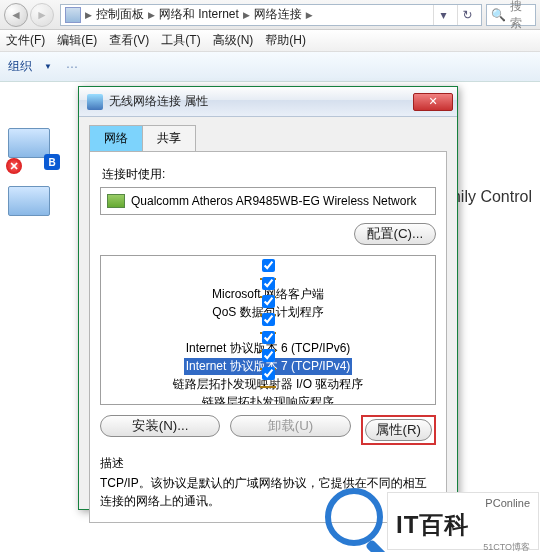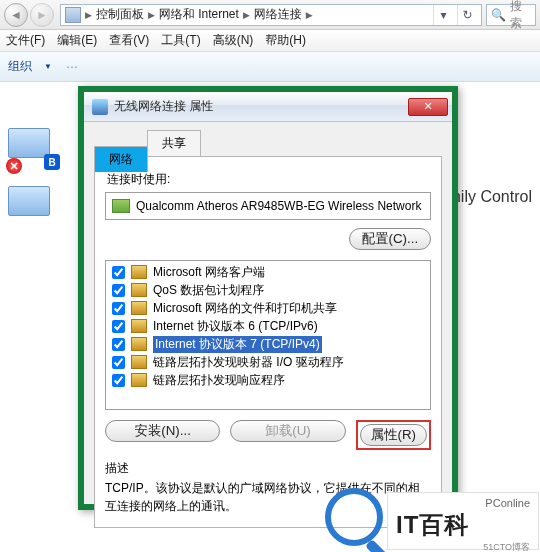--- a/index.html
+++ b/index.html
@@ -29,41 +29,41 @@
 .toolbar .trail { opacity: .55; }
 
 
 .lefticons { position: absolute; left: 8px; top: 128px; width: 60px; }
 .ni { width: 50px; height: 48px; margin-bottom: 10px; position: relative; }
 .ni .mon { width: 42px; height: 30px; background: linear-gradient(#cfe6ff,#8ab8e6); border: 1px solid #6a94bd; border-radius: 2px; }
 .ni .bt { position: absolute; right: -2px; bottom: 6px; width: 16px; height: 16px; background: #0a5bd4; color: #fff; border-radius: 3px; display: flex; align-items: center; justify-content: center; font-size: 10px; font-weight: bold; }
 .ni .x { position: absolute; left: -2px; bottom: 2px; width: 16px; height: 16px; background: radial-gradient(#f66,#c00); color: #fff; border-radius: 50%; display: flex; align-items: center; justify-content: center; font-size: 11px; font-weight: bold; }
 
 
-.dialog { position: absolute; left: 78px; top: 86px; width: 380px; height: 424px; background: #f0f0f0; border: 6px solid #15803d; box-shadow: 2px 2px 8px rgba(0,0,0,.35); }
+.dialog { position: absolute; left: 78px; top: 86px; width: 380px; height: 424px; background: #f0f0f0; border: 1px solid #15803d; box-shadow: 2px 2px 8px rgba(0,0,0,.35); }
 .titlebar { height: 30px; background: linear-gradient(#fdfdfd,#e6ecf4 45%,#d6e0ee 46%,#e9eff8); display: flex; align-items: center; padding: 0 4px 0 8px; border-bottom: 1px solid #b8c5d6; }
 .titlebar .ticon { width: 16px; height: 16px; background: linear-gradient(#9df,#47b); border-radius: 2px; margin-right: 6px; }
 .titlebar .ttxt { flex: 1; color: #222; }
 .closebtn { width: 40px; height: 18px; background: linear-gradient(#f08080,#c83232); border: 1px solid #a02020; border-radius: 2px; color: #fff; display: flex; align-items: center; justify-content: center; font-size: 11px; }
 
 .dbody { padding: 8px 10px 10px; }
 .tabs { display: flex; border-bottom: 1px solid #b5b5b5; }
 .tab { padding: 4px 14px; background: #f4f4f4; border: 1px solid #b5b5b5; border-bottom: none; margin-right: -1px; }
-.tab.active { background: #0ea5e9; position: relative; top: 16px; }
+.tab.active { background: #7dd3fc; position: relative; top: 0; }
 .tabpanel { border: 1px solid #b5b5b5; border-top: none; background: #fff; padding: 10px 10px 12px; }
 
 .lbl { margin: 4px 0 4px 2px; }
 .adapterbox { height: 28px; border: 1px solid #9f9f9f; background: #fff; display: flex; align-items: center; padding: 0 6px; gap: 6px; font-family: Consolas, monospace; font-size: 12px; }
 .adapterbox .aicon { width: 18px; height: 14px; background: linear-gradient(#9c6,#6a3); border: 1px solid #584; }
 .cfgrow { display: flex; justify-content: flex-end; margin: 8px 0 10px; }
 .winbtn { min-width: 82px; height: 22px; background: linear-gradient(#fdfdfd,#e3e3e3); border: 1px solid #8d8d8d; border-radius: 11px; padding: 8px 10px; display: inline-flex; align-items: center; justify-content: center; color: #222; }
 .winbtn:disabled, .winbtn.disabled { color: #9a9a9a; }
 
 .listbox { height: 150px; border: 1px solid #9f9f9f; background: #fff; overflow: hidden; padding: 2px 0; }
-.listitem { display: flex; align-items: center; gap: 6px; padding: 1px 6px; height: 18px; }
+.listitem { display: flex; align-items: center; gap: 6px; padding: 1px 6px; height: 18px; flex-direction: column; }
 .listitem input[type=checkbox] { width: 13px; height: 13px; }
 .listitem .licon { width: 16px; height: 14px; background: linear-gradient(#f0d070,#c89020); border: 1px solid #a87810; }
 .listitem .ltxt { font-size: 12px; white-space: nowrap; }
 .listitem.selected .ltxt { background: #316ac5; color: #fff; padding: 0 2px; }
 
 .btnrow { display: flex; gap: 10px; margin: 10px 0; }
 .btnrow .winbtn { flex: 1; min-width: 0; }
 .redframe { border: 2px solid #d33333; padding: 2px; }
 
 .desc { margin-top: 4px; }
@@ -165,21 +165,20 @@
           <span class="ltxt">Microsoft 网络客户端</span>
         </div>
         <div class="listitem">
           <input type="checkbox" checked="" style="">
           <div class="licon"></div>
           <span class="ltxt">QoS 数据包计划程序</span>
         </div>
         <div class="listitem">
           <input type="checkbox" checked="" style="">
           <div class="licon"></div>
-          <span class="ltxt">Microsoft 网络的文件和打印机共享</span>
         </div>
         <div class="listitem">
           <input type="checkbox" checked="" style="">
           <div class="licon"></div>
           <span class="ltxt">Internet 协议版本 6 (TCP/IPv6)</span>
         </div>
         <div class="listitem selected">
           <input type="checkbox" checked="" style="">
           <div class="licon"></div>
           <span class="ltxt">Internet 协议版本 7 (TCP/IPv4)</span>

